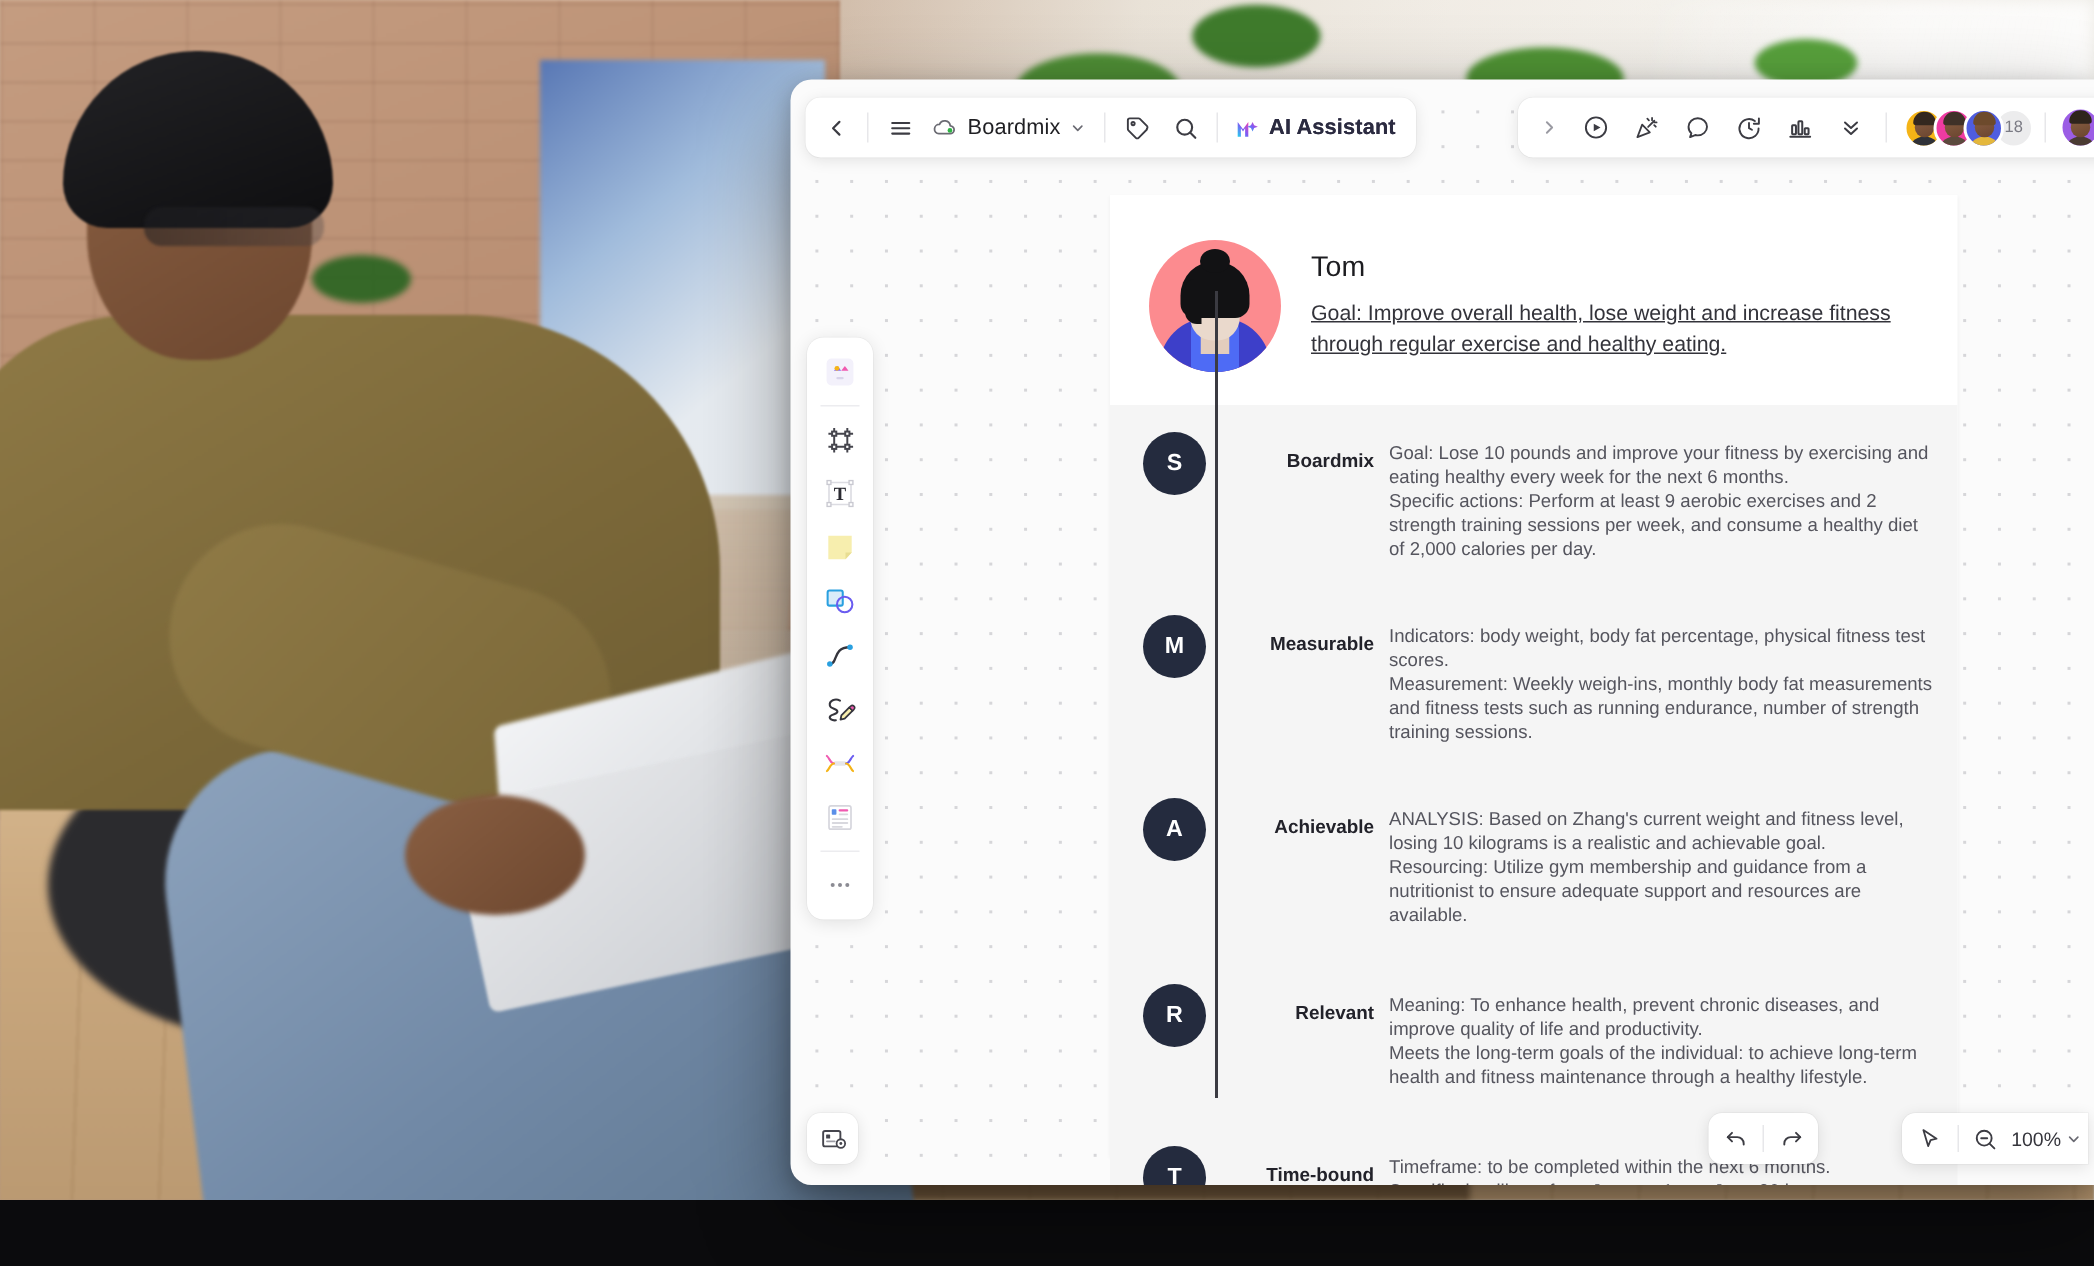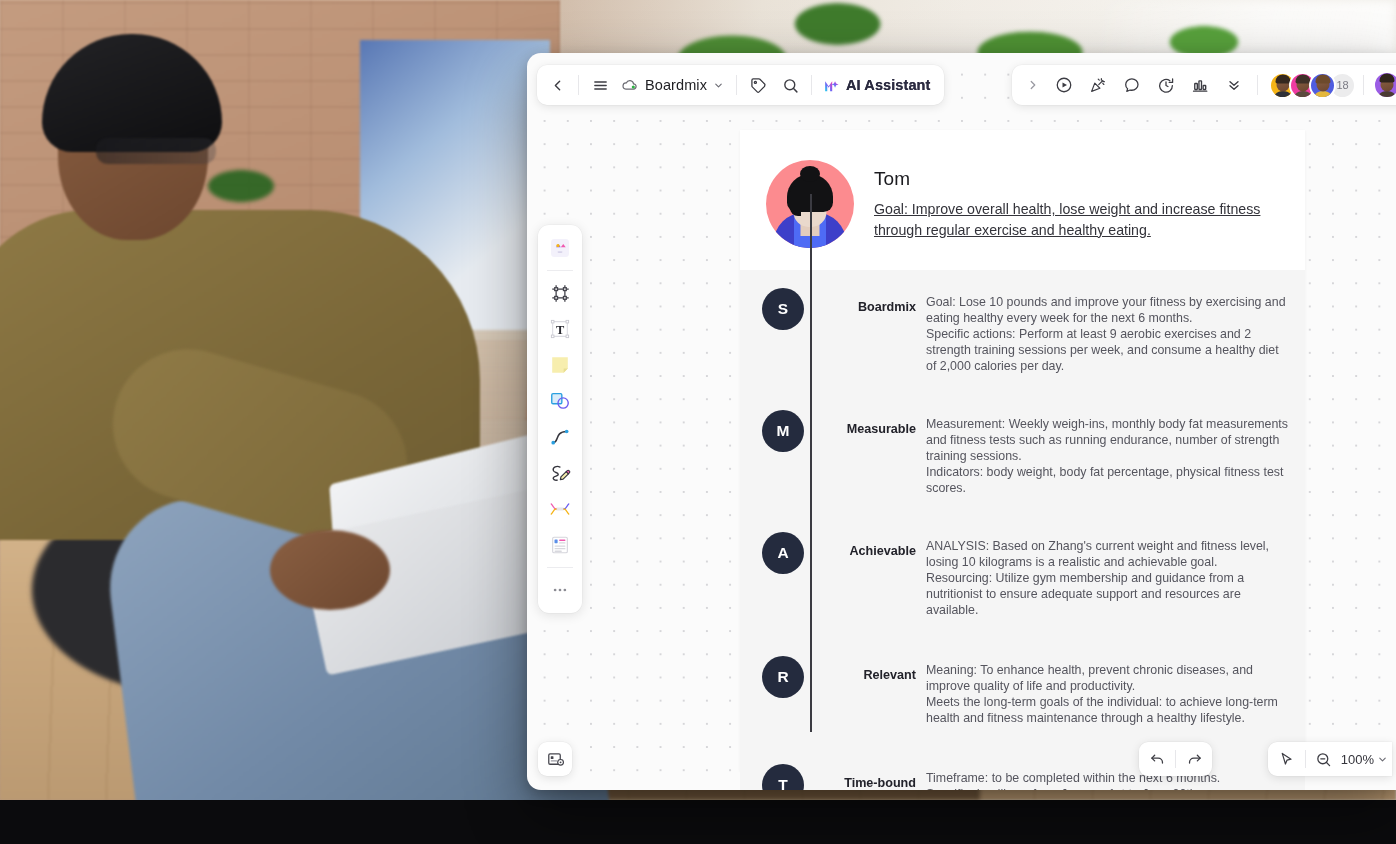--- a/index.html
+++ b/index.html
@@ -524,22 +524,22 @@
           <p>Specific actions: Perform at least 9 aerobic exercises and 2 strength training sessions per week, and consume a healthy diet of 2,000 calories per day.</p>
         </div>
       </div>
 
       <div class="row r-measurable">
         <div class="node-col">
           <div class="node">M</div>
         </div>
         <div class="row-label">Measurable</div>
         <div class="row-body">
+          <p>Indicators: body weight, body fat percentage, physical fitness test scores.</p>
           <p>Measurement: Weekly weigh-ins, monthly body fat measurements and fitness tests such as running endurance, number of strength training sessions.</p>
-          <p>Indicators: body weight, body fat percentage, physical fitness test scores.</p>
         </div>
       </div>
 
       <div class="row r-achievable">
         <div class="node-col">
           <div class="node">A</div>
         </div>
         <div class="row-label">Achievable</div>
         <div class="row-body">
           <p>ANALYSIS: Based on Zhang's current weight and fitness level, losing 10 kilograms is a realistic and achievable goal.</p>

